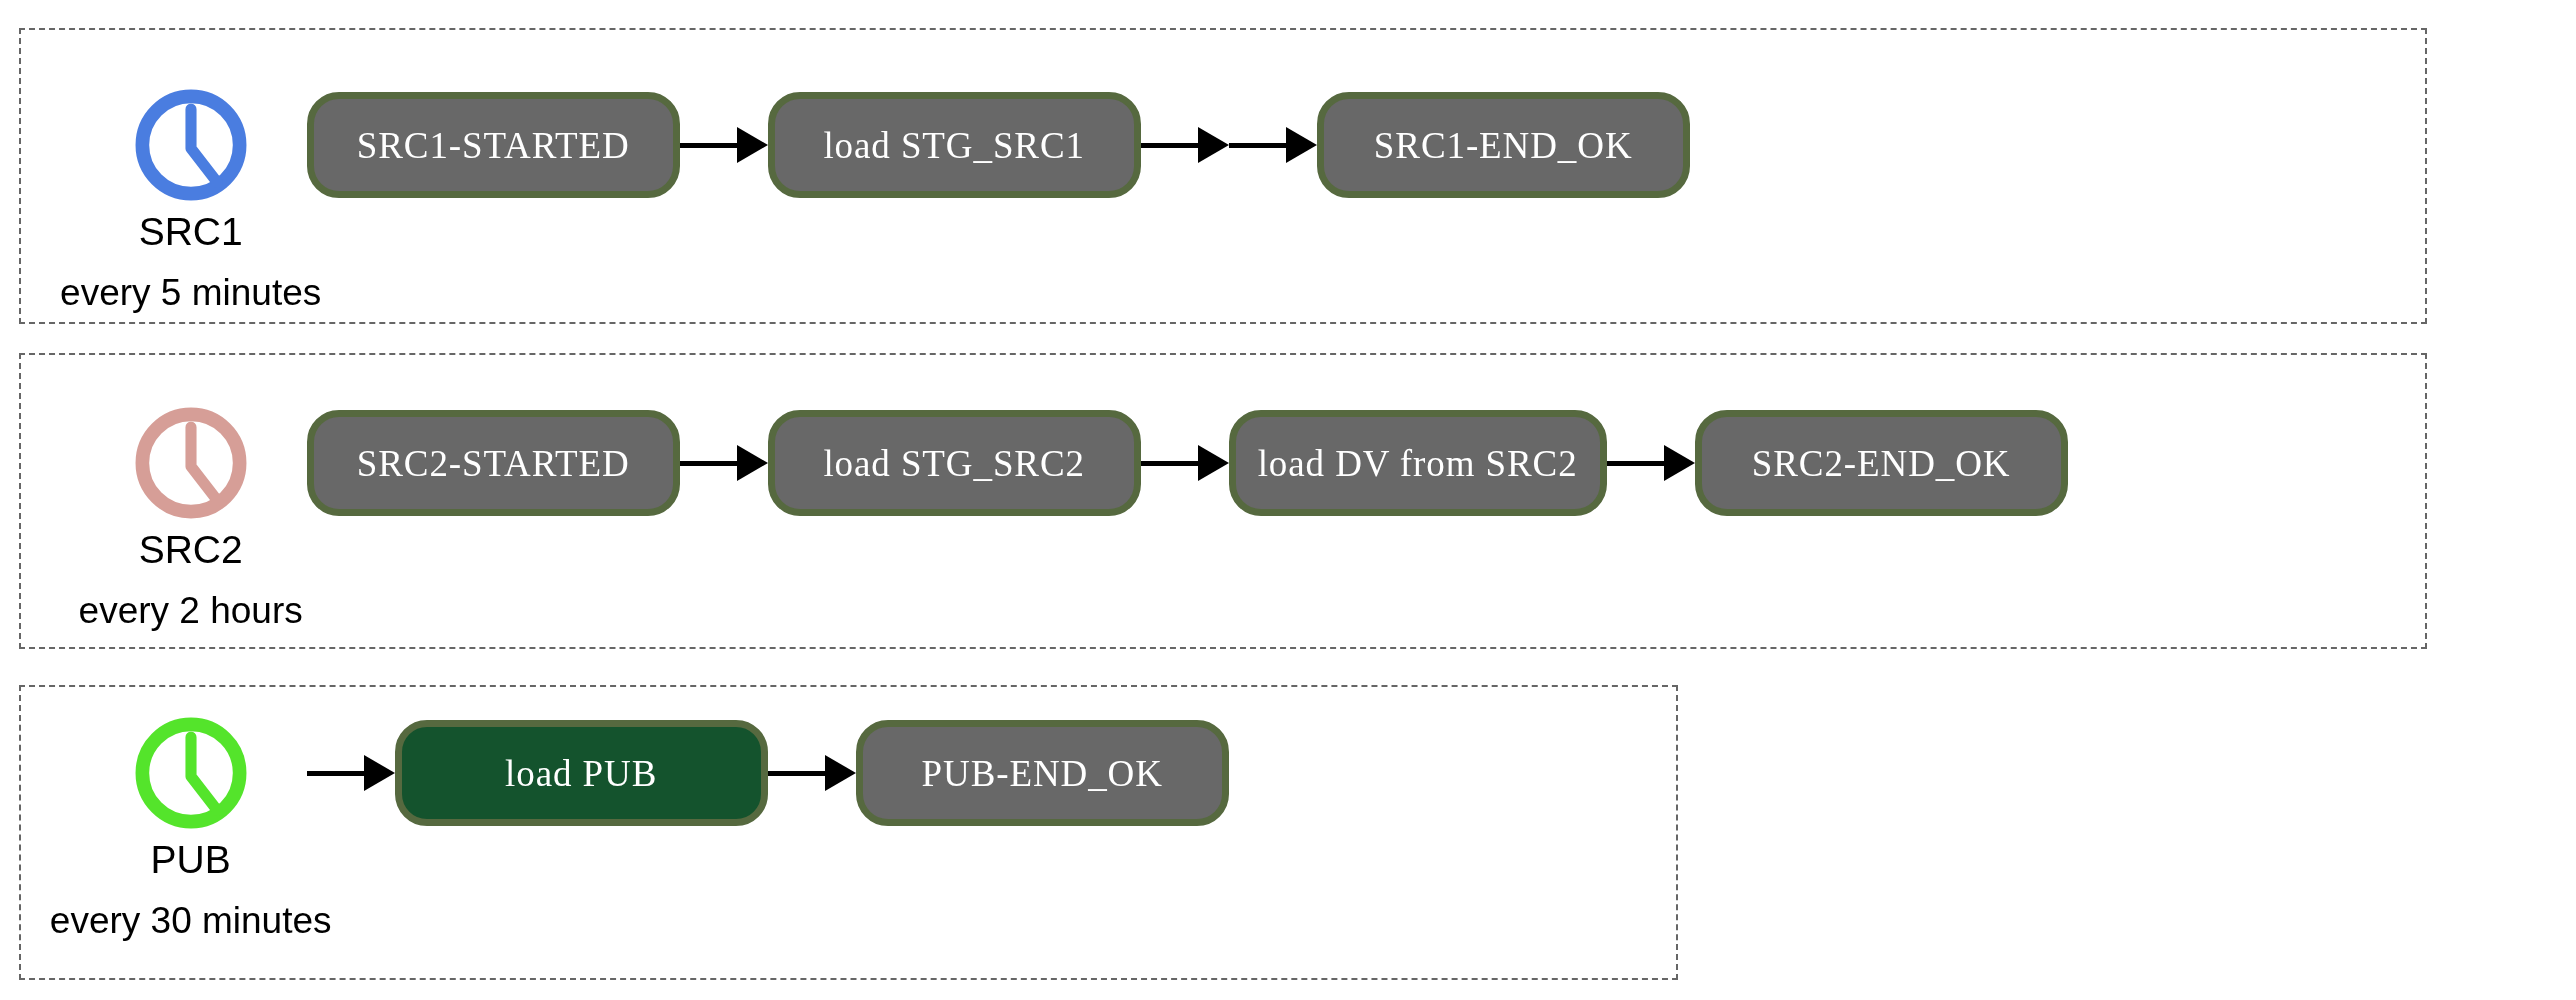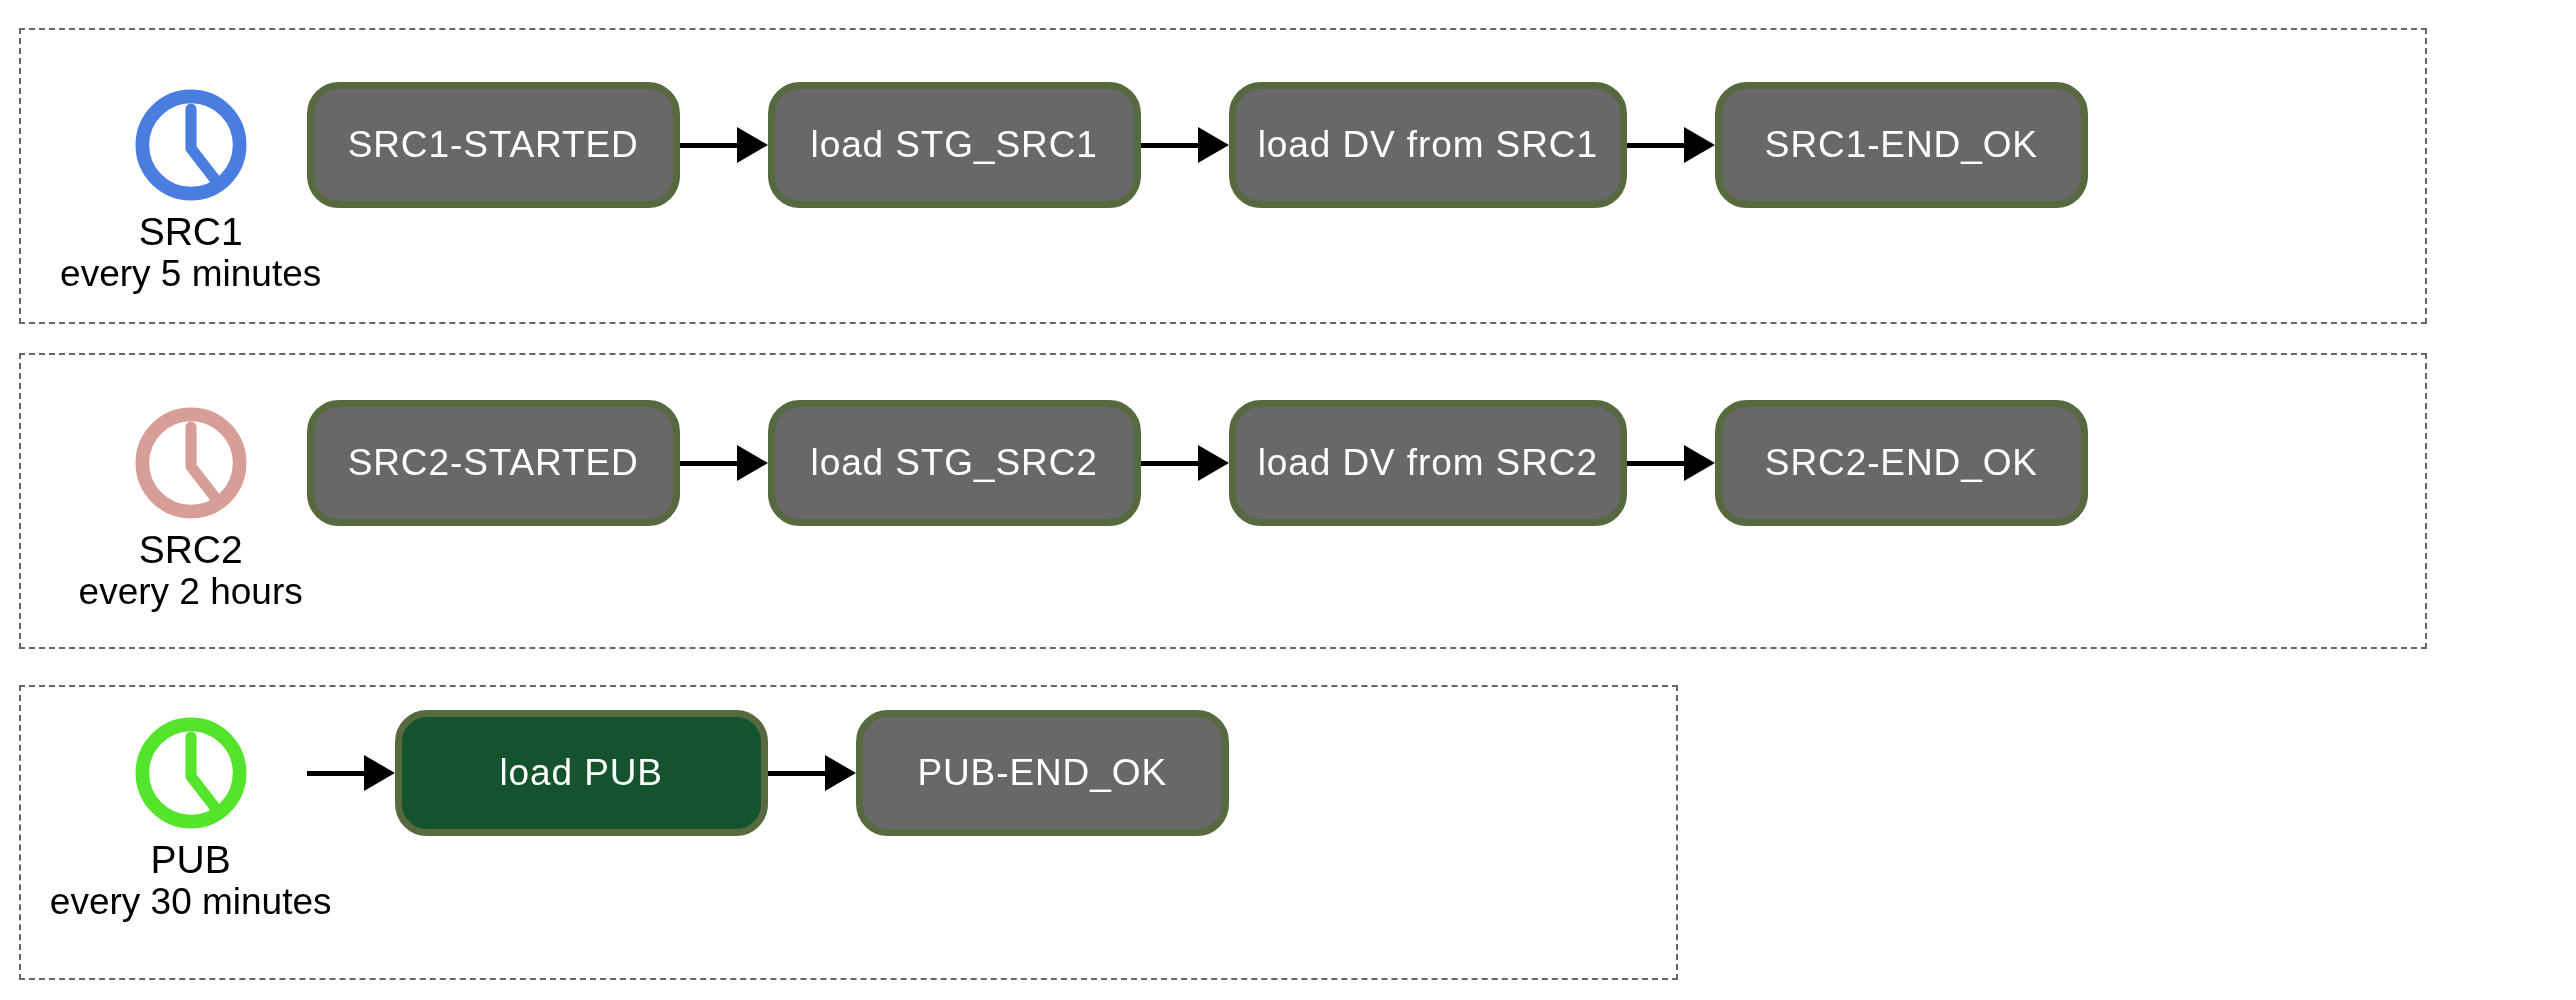--- a/index.html
+++ b/index.html
@@ -33,46 +33,47 @@
   }
   .lane-1 .clock-block, .lane-1 .nodes { top: 51px; }
   .lane-2 .clock-block, .lane-2 .nodes { top: 44px; justify-content: space-between; }
   .lane-3 .clock-block, .lane-3 .nodes { top: 22px; }
 
   .clock { display: block; }
   .clock-ring  { fill: none; stroke-width: 16px; }
   .clock-hands { fill: none; stroke-width: 13px; stroke-linecap: round; stroke-linejoin: round; }
 
   .clock-name  { font-size: 39px; line-height: 1.1; margin-top: 1.7px; }
-  .clock-sched { font-size: 37px; line-height: 1.1; margin-top: 0; white-space: nowrap; }
+  .clock-sched { font-size: 37px; line-height: 1.1; margin-top: 19px; white-space: nowrap; }
 
   .nodes {
     position: absolute;
     left: 286px;
     height: 128px;
     display: flex;
     align-items: center;
   }
 
   .node {
     box-sizing: border-box;
     min-width: 373px;
-    height: 126px;
+    height: 106px;
     padding: 0 22px;
     background: #686868;
     border: 7.7px solid #56693f;
     border-radius: 32px;
     color: #ffffff;
     font-size: 37px;
     letter-spacing: 0.9px;
     display: flex;
     align-items: center;
     justify-content: center;
     white-space: nowrap;
     flex: 0 0 auto;
+    font-family: Liberation Serif, serif;
   }
   .node-highlight { background: #14532d; }
 
   .arrow {
     position: relative;
     width: 88px;
     height: 37px;
     flex: 0 0 auto;
   }
   .arrow::before {
@@ -104,21 +105,20 @@
         <path class="clock-hands" d="M75 33 L75 79 L106 119" stroke="#4a7de0"></path>
       </svg>
       <div class="clock-name">SRC1</div>
       <div class="clock-sched">every 5 minutes</div>
     </div>
     <div class="nodes">
       <div class="node">SRC1-STARTED</div>
       <div class="arrow"></div>
       <div class="node">load STG_SRC1</div>
       <div class="arrow"></div>
-      <div class="node">load DV from SRC1</div>
       <div class="arrow"></div>
       <div class="node">SRC1-END_OK</div>
     </div>
   </section>
 
   <section class="lane lane-2">
     <div class="clock-block">
       <svg class="clock" width="128" height="128" viewBox="0 0 150 150">
         <circle class="clock-ring" cx="75" cy="75" r="57" stroke="#d69e97"></circle>
         <path class="clock-hands" d="M75 33 L75 79 L106 119" stroke="#d69e97"></path>

